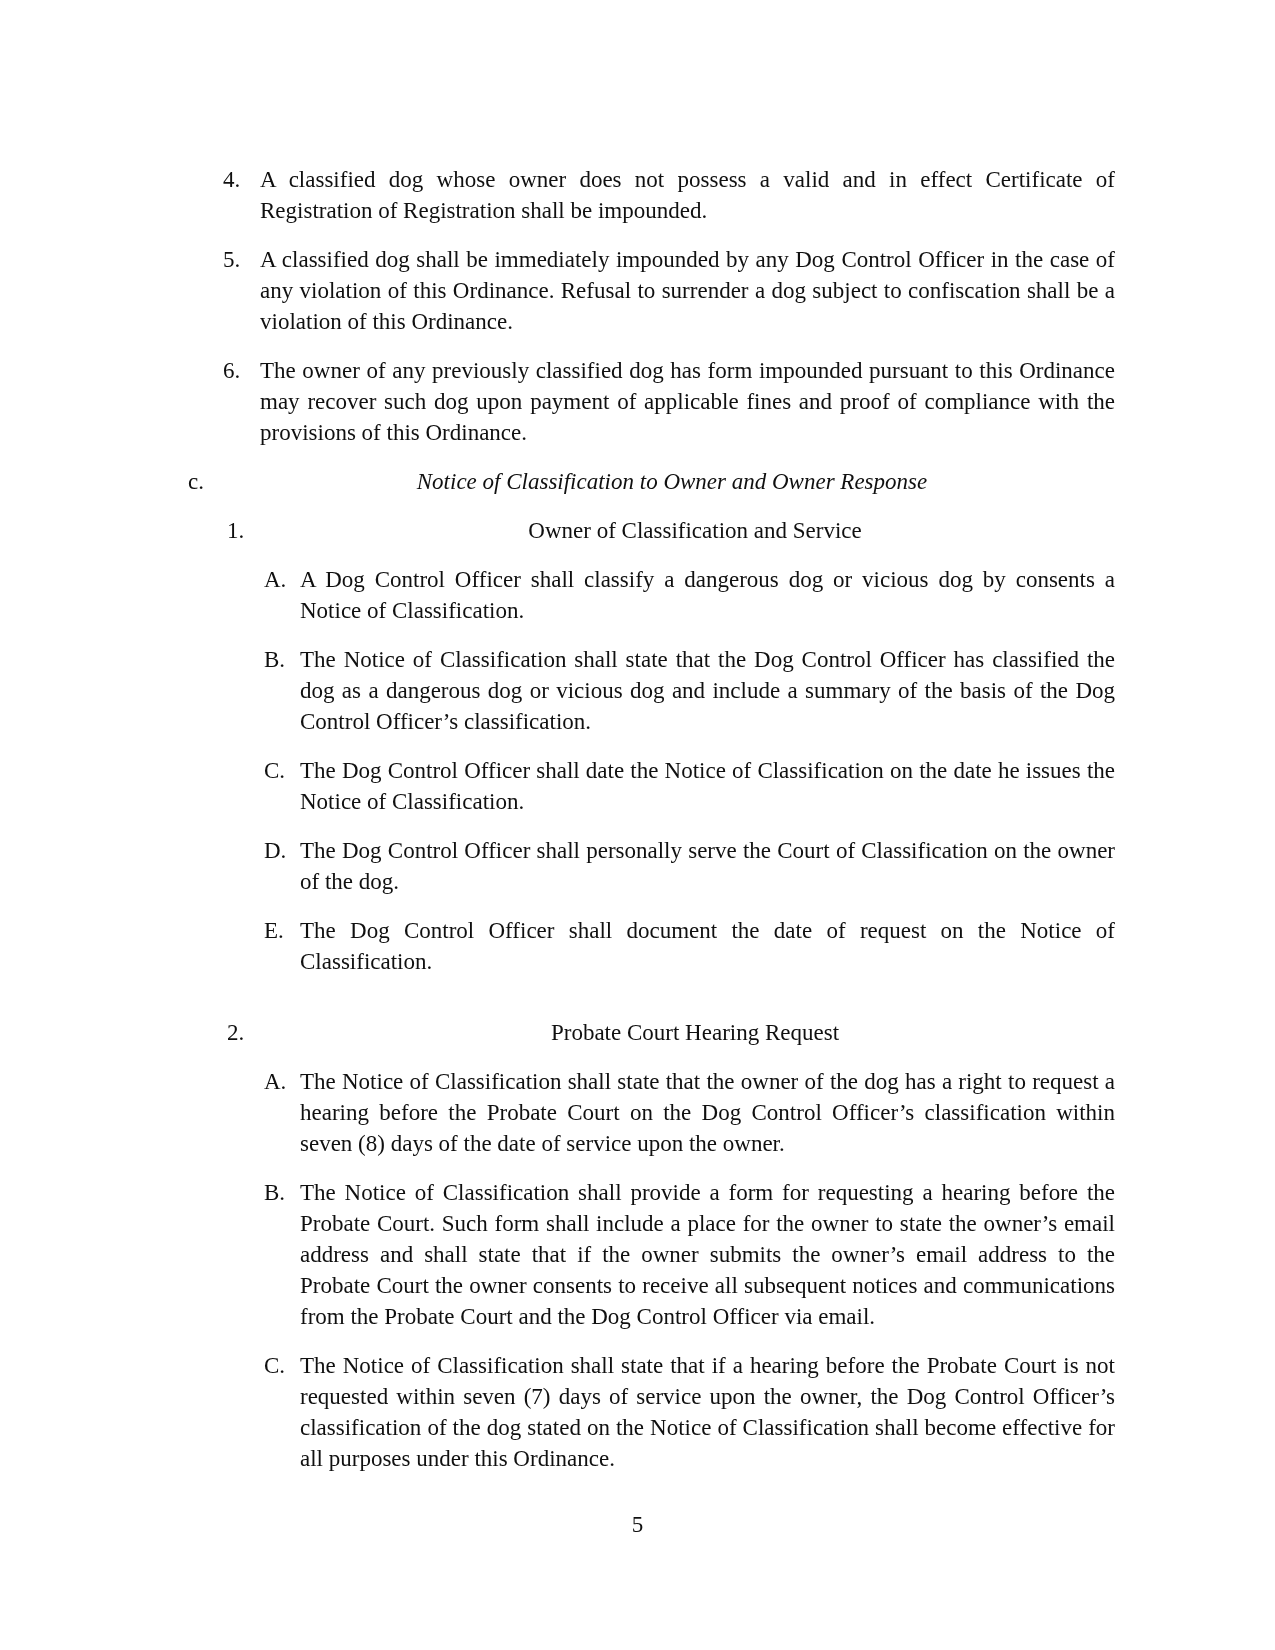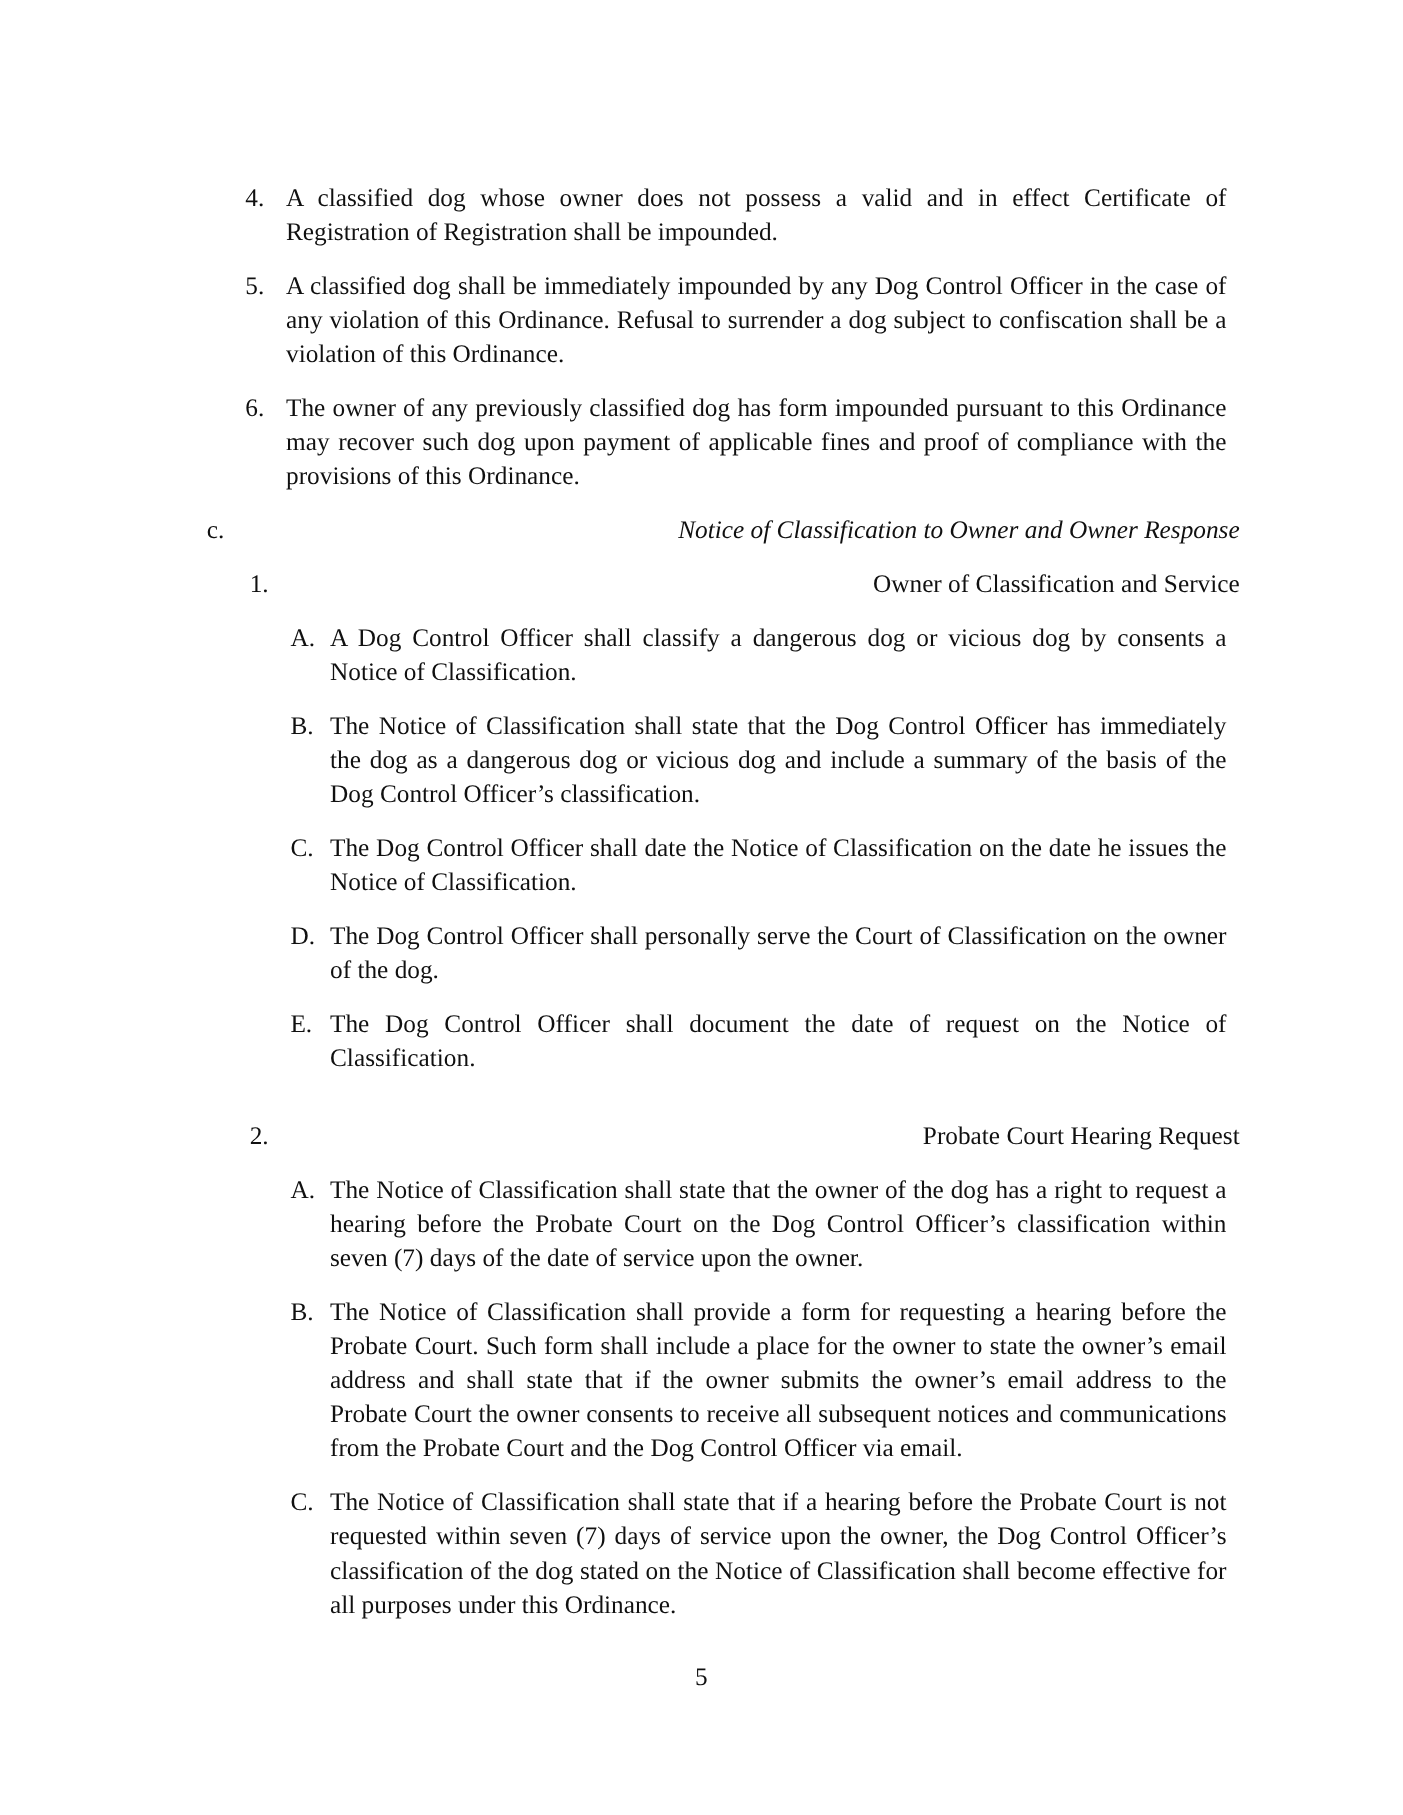--- a/index.html
+++ b/index.html
@@ -27,22 +27,22 @@
   .li .marker {
     position: absolute;
     top: 0;
     white-space: nowrap;
   }
   .li .body {
     margin: 12px;
     text-align: justify;
   }
   .li .head {
-    margin: 0;
-    text-align: right;
+    margin: 12px;
+    text-align: center;
   }
   
   .lvl-num-b   { margin-left: 248px; }         
   .lvl-num-b > .marker { left: -25px; }        
   .lvl-c       { margin-left: 217px; }         
   .lvl-c > .marker { left: -29px; }            
   .lvl-sub     { margin-left: 263px; }         
   .lvl-sub > .marker { left: -36px; }          
   .lvl-letter  { margin-left: 288px; }         
   .lvl-letter > .marker { left: -24px; }       
@@ -84,21 +84,21 @@
     <p class="head">Owner of Classification and Service</p>
   </div>
 
   <div class="li lvl-letter">
     <span class="marker">A.</span>
     <p class="body">A Dog Control Officer shall classify a dangerous dog or vicious dog by consents a Notice of Classification.</p>
   </div>
 
   <div class="li lvl-letter">
     <span class="marker">B.</span>
-    <p class="body">The Notice of Classification shall state that the Dog Control Officer has immediately the dog as a dangerous dog or vicious dog and include a summary of the basis of the Dog Control Officer’s classification.</p>
+    <p class="body">The Notice of Classification shall state that the Dog Control Officer has classified the dog as a dangerous dog or vicious dog and include a summary of the basis of the Dog Control Officer’s classification.</p>
   </div>
 
   <div class="li lvl-letter">
     <span class="marker">C.</span>
     <p class="body">The Dog Control Officer shall date the Notice of Classification on the date he issues the Notice of Classification.</p>
   </div>
 
   <div class="li lvl-letter">
     <span class="marker">D.</span>
     <p class="body">The Dog Control Officer shall personally serve the Court of Classification on the owner of the dog.</p>
@@ -109,21 +109,21 @@
     <p class="body">The Dog Control Officer shall document the date of request on the Notice of Classification.</p>
   </div>
 
   <div class="li lvl-sub before-sub2">
     <span class="marker">2.</span>
     <p class="head">Probate Court Hearing Request</p>
   </div>
 
   <div class="li lvl-letter">
     <span class="marker">A.</span>
-    <p class="body">The Notice of Classification shall state that the owner of the dog has a right to request a hearing before the Probate Court on the Dog Control Officer’s classification within seven (7) days of the date of service upon the owner.</p>
+    <p class="body">The Notice of Classification shall state that the owner of the dog has a right to request a hearing before the Probate Court on the Dog Control Officer’s classification within seven (8) days of the date of service upon the owner.</p>
   </div>
 
   <div class="li lvl-letter">
     <span class="marker">B.</span>
     <p class="body">The Notice of Classification shall provide a form for requesting a hearing before the Probate Court. Such form shall include a place for the owner to state the owner’s email address and shall state that if the owner submits the owner’s email address to the Probate Court the owner consents to receive all subsequent notices and communications from the Probate Court and the Dog Control Officer via email.</p>
   </div>
 
   <div class="li lvl-letter">
     <span class="marker">C.</span>
     <p class="body">The Notice of Classification shall state that if a hearing before the Probate Court is not requested within seven (7) days of service upon the owner, the Dog Control Officer’s classification of the dog stated on the Notice of Classification shall become effective for all purposes under this Ordinance.</p>

